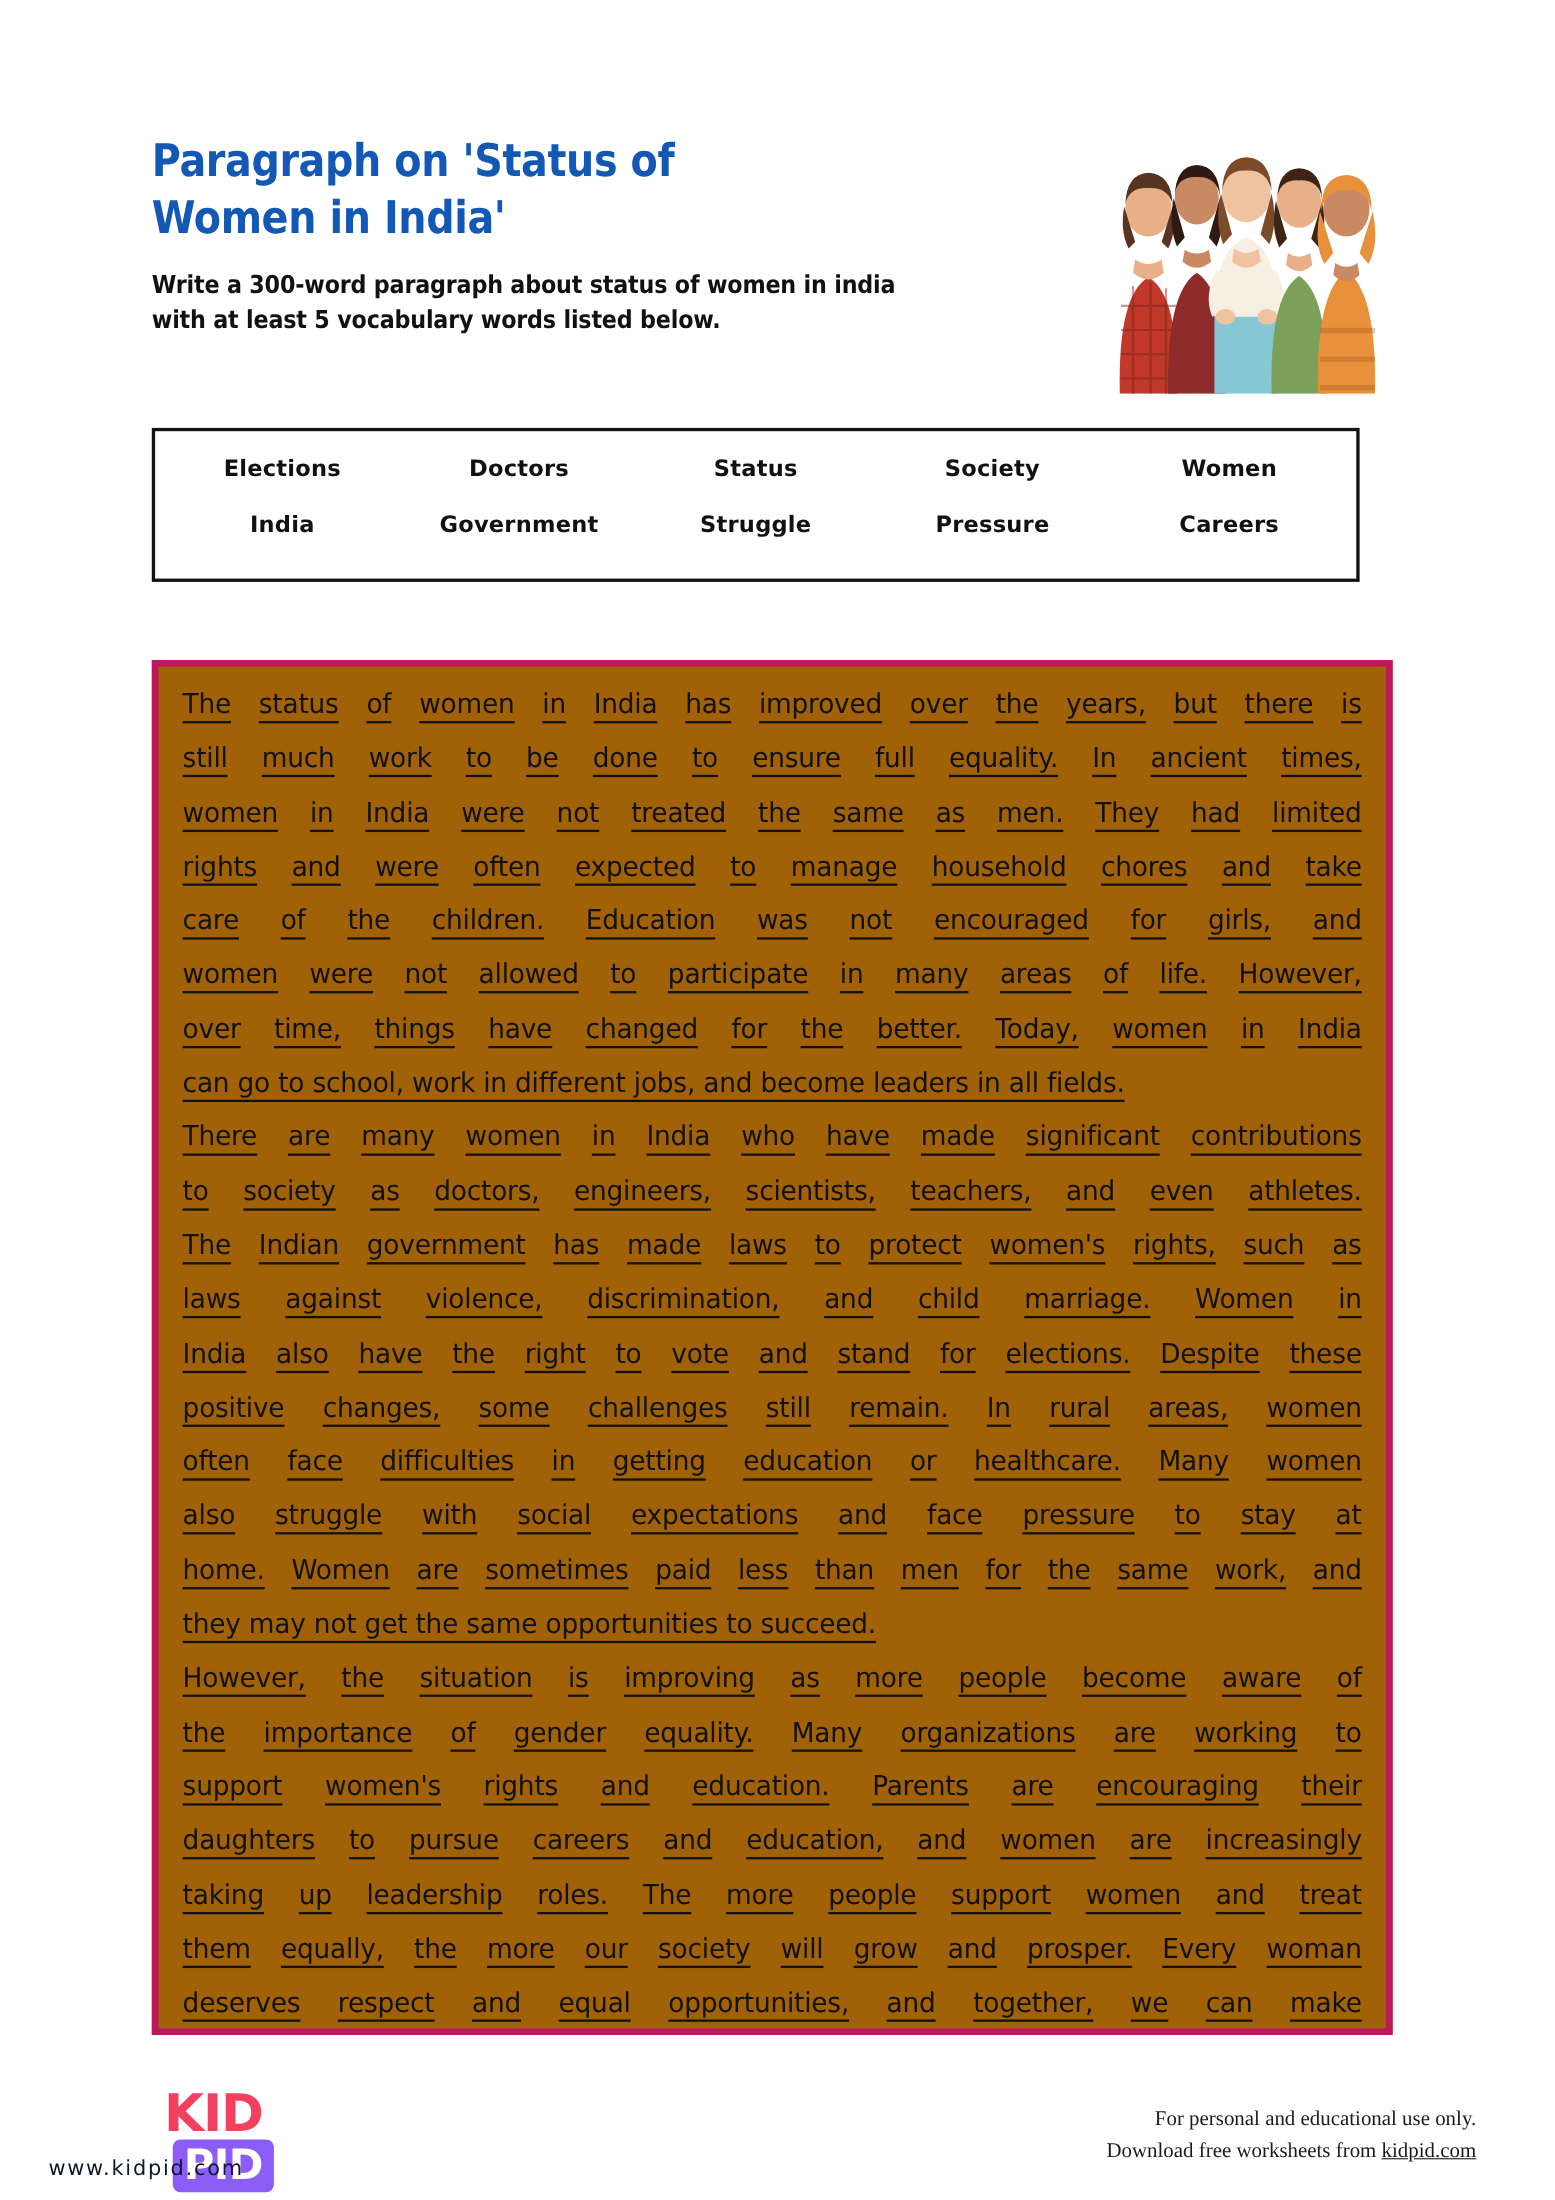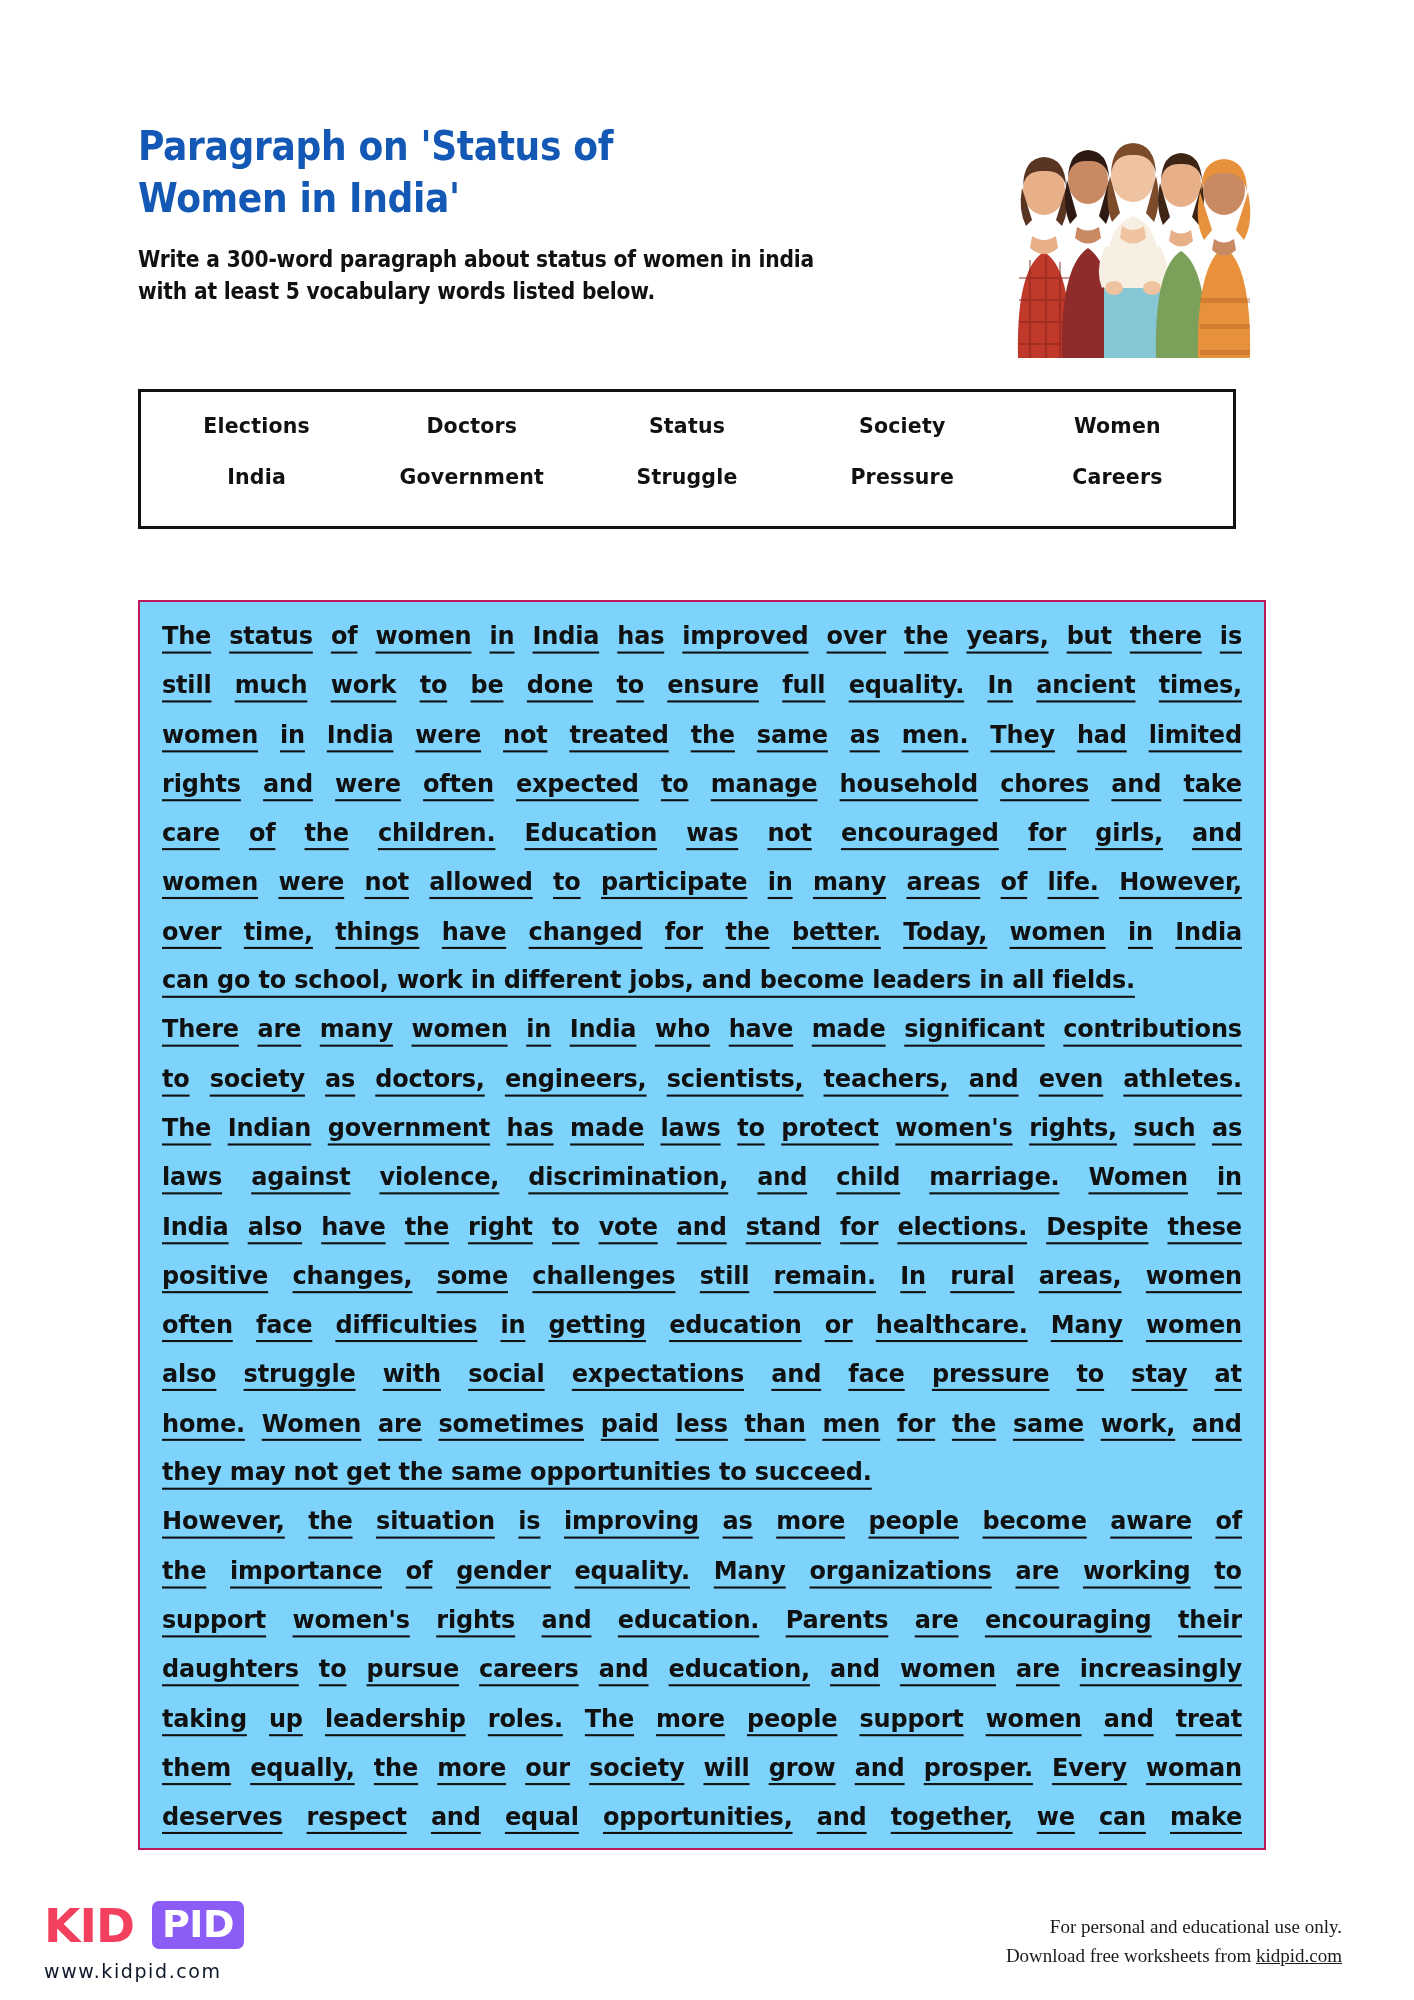--- a/index.html
+++ b/index.html
@@ -86,25 +86,24 @@
     white-space: nowrap;
   }
 
   
   .answer-box {
     position: absolute;
     left: 138px;
     top: 600px;
     width: 1128px;
     height: 1250px;
-    border: 2px solid #be185d;
-    background: #7dd3fc;
+    border: 6px solid #be185d;
+    background: #a16207;
     padding: 10px 22px 8px 22px;
     overflow: hidden;
-    font-weight: bold;
   }
   .para {
     font-family: "DejaVu Sans", sans-serif;
     font-size: 24px;
     line-height: 47.3px;
     color: #111111;
     text-align: justify;
     text-align-last: left;
     margin: 0;
     letter-spacing: -0.2px;
@@ -127,20 +126,21 @@
   .footer-logo {
     position: absolute;
     left: 44px;
     top: 1898px;
     width: 300px;
   }
   .logo-mark {
     display: flex;
     align-items: center;
     height: 54px;
+    flex-direction: column;
   }
   .logo-kid {
     font-family: "DejaVu Sans", sans-serif;
     font-weight: bold;
     font-size: 47px;
     color: #f4405f;
     letter-spacing: -1px;
     line-height: 1;
   }
   .logo-pid {

